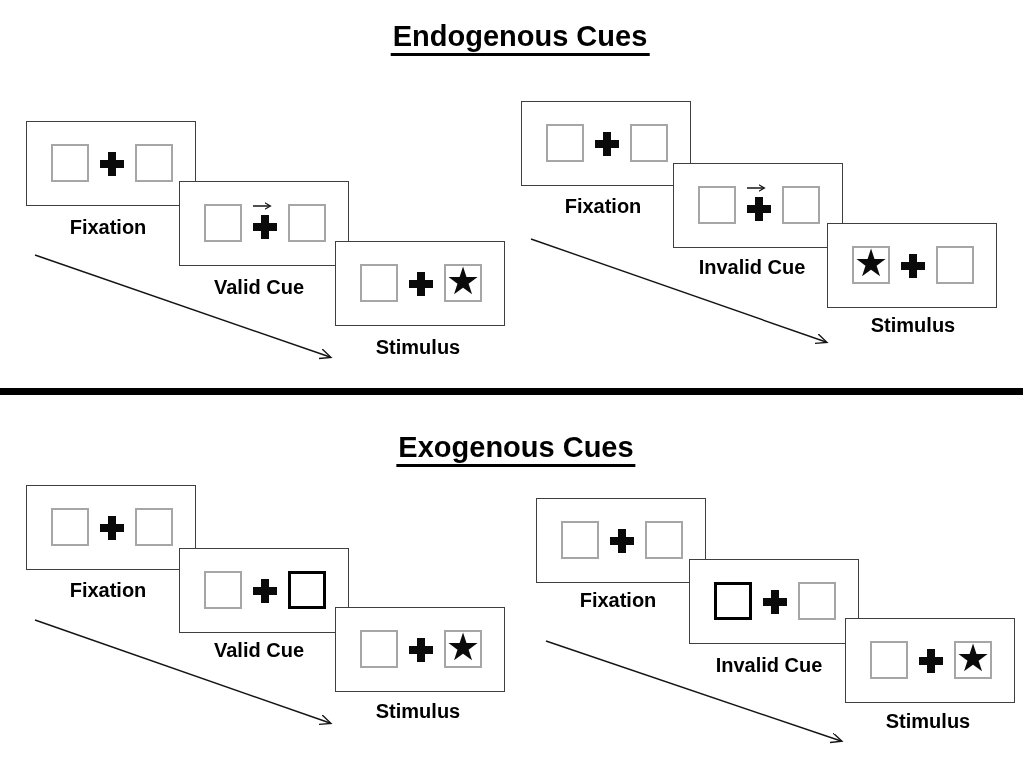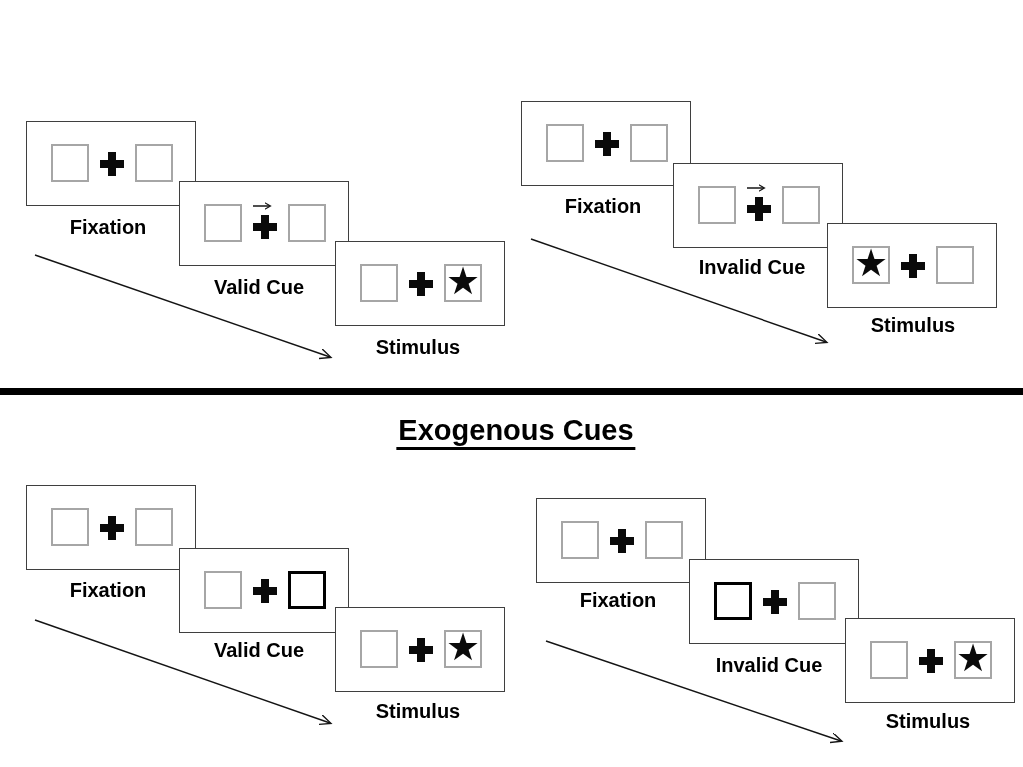--- a/index.html
+++ b/index.html
@@ -61,22 +61,23 @@
       <marker id="ah-small" markerWidth="9" markerHeight="9" refX="5.5" refY="3.75" orient="auto" markerUnits="userSpaceOnUse">
         <path d="M0,0.4 L6,3.75 L0,7.1" fill="none" stroke="#141414" stroke-width="1.2"></path>
       </marker>
     </defs>
     <line x1="35" y1="255" x2="330" y2="357" marker-end="url(#ah-big)"></line>
     <line x1="531" y1="239" x2="826" y2="342" marker-end="url(#ah-big)"></line>
     <line x1="35" y1="620" x2="330" y2="723" marker-end="url(#ah-big)"></line>
     <line x1="546" y1="641" x2="841" y2="741" marker-end="url(#ah-big)"></line>
   </svg>
 
+  <div class="title" style="left:520px;top:20px">Endogenous Cues</div>
   <div class="divider"></div>
-  <div class="title" style="left:516px;top:414px">Exogenous Cues</div>
+  <div class="title" style="left:516px;top:431px">Exogenous Cues</div>
 
   <div class="panel z1" style="left:26px;top:121px">
     <div class="sq" style="left:24px"></div>
     <div class="plus"></div>
     <div class="sq" style="left:108px"></div>
   </div>
   <div class="lbl" style="left:108px;top:216px">Fixation</div>
 
   <div class="panel cue z2" style="left:179px;top:181px">
     <div class="sq" style="left:24px"></div>

